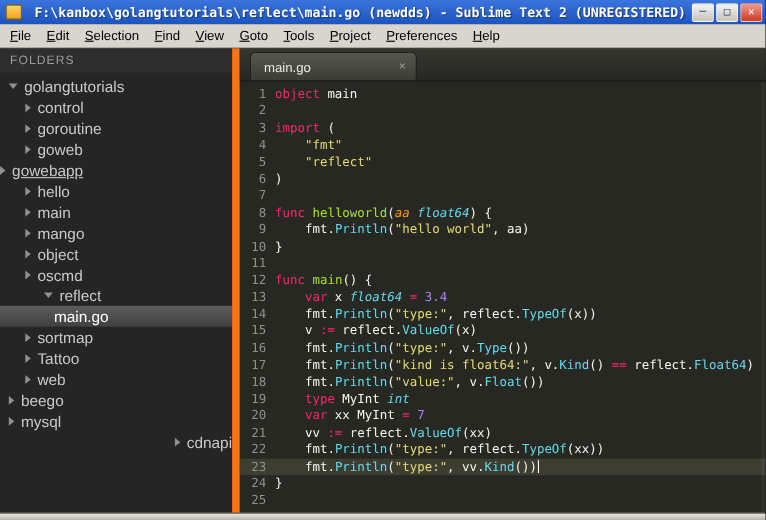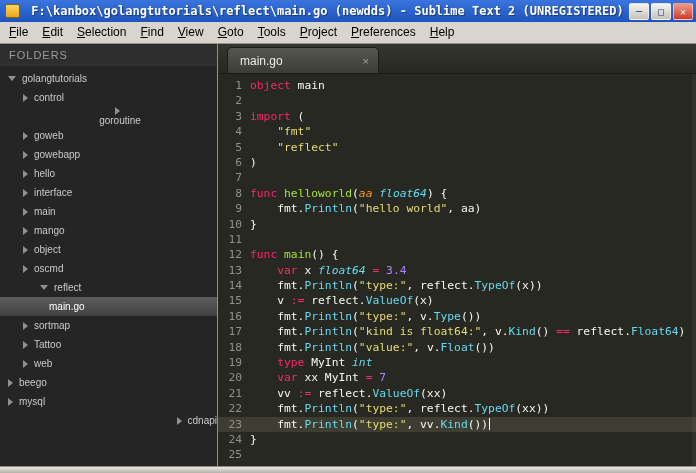--- a/index.html
+++ b/index.html
@@ -24,26 +24,26 @@
   
   .menubar { height:22px; flex:none; background:#d8d5ce; border-bottom:1px solid #979389;
              display:flex; padding-left:2px; }
   .menu-item { font-size:12px; color:#000; padding:3px 7px; cursor:default; }
   .menu-item::first-letter { text-decoration:underline; }
 
   
   .main { flex:1; display:flex; min-height:0; }
 
   
-  .sidebar { width:218px; flex:none; background:#252525; border-right:1px solid #f97316;
+  .sidebar { width:218px; flex:none; background:#252525; border-right:7px solid #f97316;
              display:flex; flex-direction:column; overflow:hidden; }
   .sidebar-header { height:22px; flex:none; line-height:22px; padding-left:9px;
                     font-size:11px; letter-spacing:1px; color:#9b9b9b; background:#2e2e2e; }
   .tree { flex:1; overflow:hidden; padding-top:3px; }
-  .tree-row { height:19px; display:flex; align-items:center; font-size:10px; color:#c9c9c9;
+  .tree-row { height:19px; display:flex; align-items:center; font-size:14px; color:#c9c9c9;
               white-space:nowrap; cursor:default; }
   .tree-row.selected { background:linear-gradient(#5d5d5d,#404040); color:#fff; }
   .arrow { width:0; height:0; margin-right:6px; flex:none; }
   .arrow.collapsed { border-left:5px solid #909090; border-top:4px solid transparent; border-bottom:4px solid transparent; }
   .arrow.expanded  { border-top:5px solid #909090; border-left:4px solid transparent; border-right:4px solid transparent; }
   .file-spacer { width:11px; flex:none; }
 
   
   .editor-pane { flex:1; min-width:0; display:flex; flex-direction:column; background:#272822; }
   .tabbar { height:30px; flex:none; background:linear-gradient(#35362f,#272823);
@@ -107,39 +107,35 @@
       <div class="sidebar-header">FOLDERS</div>
       <div class="tree">
           <div class="tree-row" style="padding-left: 8px;">
             <span class="arrow expanded"></span>
             <span>golangtutorials</span>
           </div>
           <div class="tree-row" style="padding-left: 23px;">
             <span class="arrow collapsed"></span>
             <span>control</span>
           </div>
-          <div class="tree-row" style="padding-left: 23px; flex-direction: column;">
+          <div class="tree-row" style="padding-left: 23px;">
             <span class="arrow collapsed"></span>
             <span>goroutine</span>
           </div>
           <div class="tree-row" style="padding-left: 23px;">
             <span class="arrow collapsed"></span>
             <span>goweb</span>
           </div>
-          <div class="tree-row" style="padding-left: 23px;">
+          <div class="tree-row" style=" text-decoration: underline;">
             <span class="arrow collapsed"></span>
             <span>gowebapp</span>
           </div>
           <div class="tree-row" style="padding-left: 23px;">
             <span class="arrow collapsed"></span>
             <span>hello</span>
-          </div>
-          <div class="tree-row" style="padding-left: 23px;">
-            <span class="arrow collapsed"></span>
-            <span>interface</span>
           </div>
           <div class="tree-row" style="padding-left: 23px;">
             <span class="arrow collapsed"></span>
             <span>main</span>
           </div>
           <div class="tree-row" style="padding-left: 23px;">
             <span class="arrow collapsed"></span>
             <span>mango</span>
           </div>
           <div class="tree-row" style="padding-left: 23px;">

